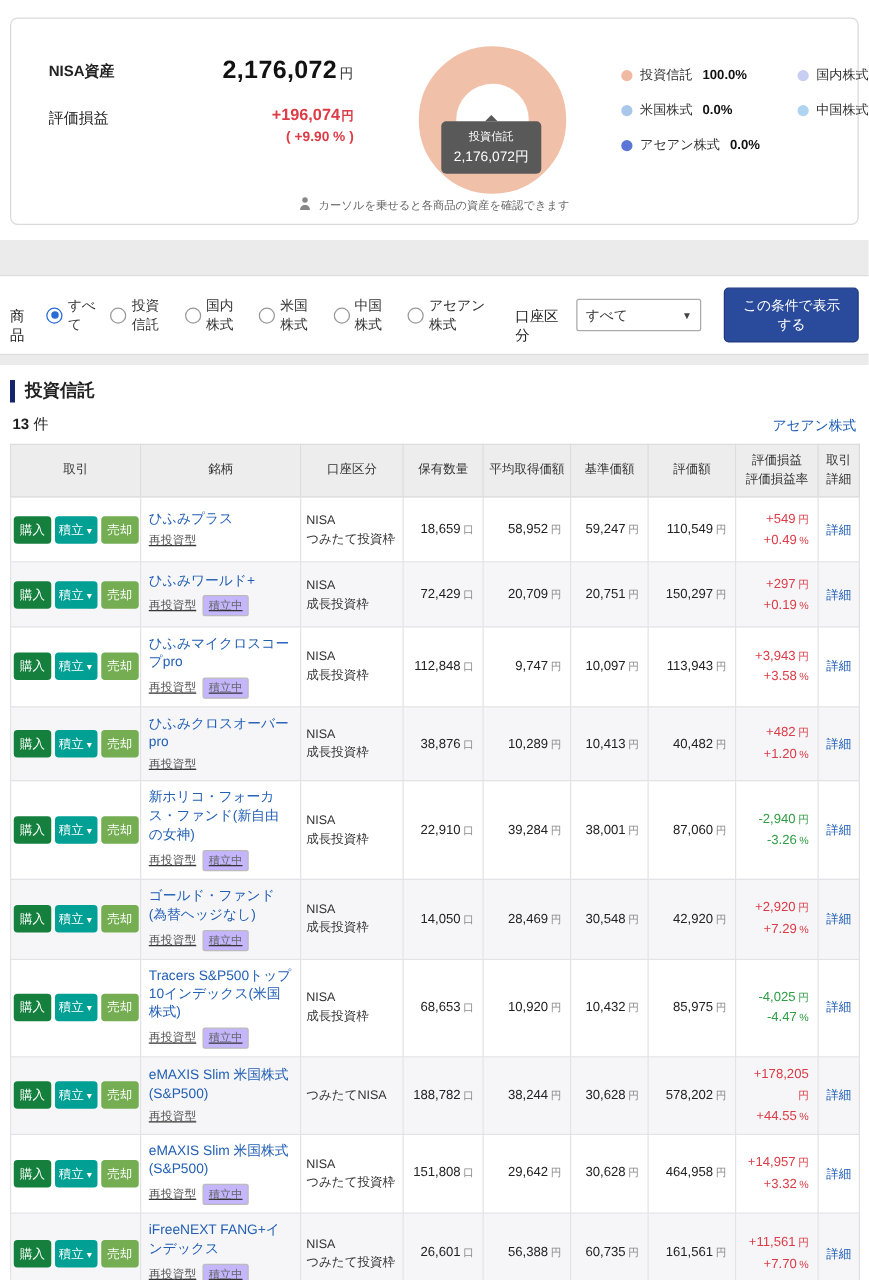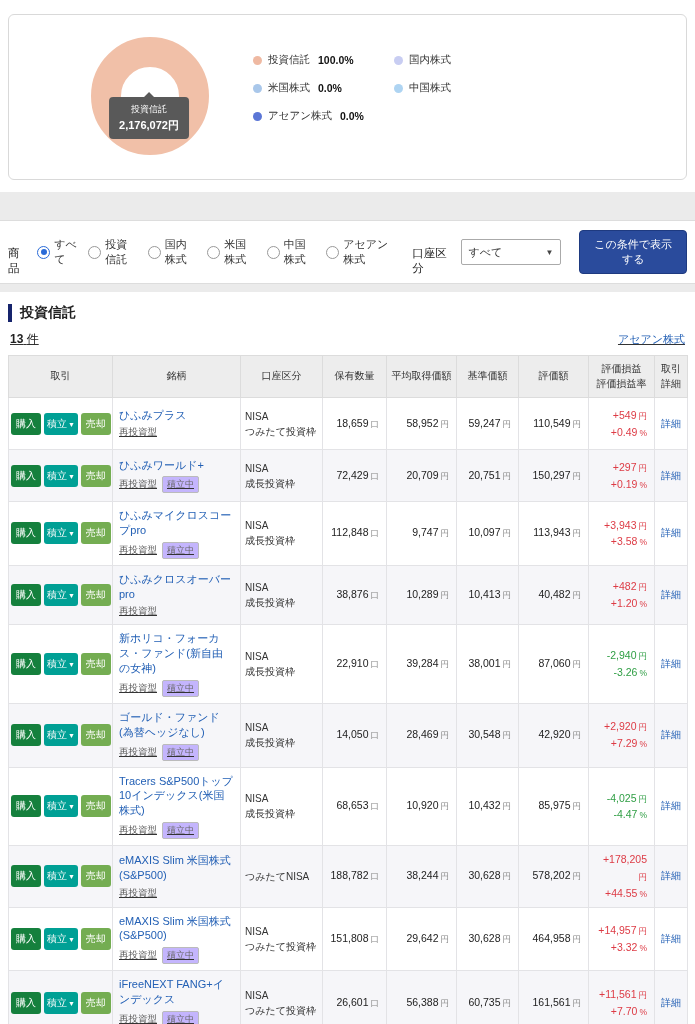--- a/index.html
+++ b/index.html
@@ -20,21 +20,21 @@
   .val.pl .unit-s { font-size:10px; margin-left:1px; }
   .pl-rate { font-size:11px; font-weight:bold; }
 
   .donut-wrap { position:relative; width:124px; height:124px; margin-left:52px; flex:0 0 auto; }
   .donut { width:118px; height:118px; border-radius:50%; border:30px solid #f1c0a8; }
   .donut-tooltip { position:absolute; left:50%; top:60px; transform:translateX(-55%);
     background:#595959; color:#fff; border-radius:4px; padding:6px 10px; text-align:center; white-space:nowrap; }
   .donut-tooltip::before { content:""; position:absolute; top:-5px; left:50%; margin-left:-5px;
     border-left:5px solid transparent; border-right:5px solid transparent; border-bottom:5px solid #595959; }
   .tt-label { font-size:9px; }
-  .tt-value { font-size:11px; font-weight:bold; margin-top:2px; }
+  .tt-value { font-size:11px; font-weight:normal; margin-top:2px; }
 
   .legend { display:grid; grid-template-rows:repeat(3,auto); grid-auto-flow:column;
     column-gap:30px; row-gap:14px; margin:16px 0 0 38px; }
   .legend-item { display:flex; align-items:center; font-size:10.5px; white-space:nowrap; }
   .dot { width:9px; height:9px; border-radius:50%; display:inline-block; margin-right:6px; flex:0 0 auto; }
   .legend-label { color:#333; margin-right:8px; }
   .legend-value { font-weight:bold; color:#111; }
 
   .hint { position:absolute; left:0; right:0; bottom:8px; text-align:center; font-size:9px; color:#666; }
   .hint svg { vertical-align:-2px; margin-right:3px; }
@@ -59,21 +59,21 @@
   .select { width:118px; height:26px; border:1px solid #aaa; border-radius:2px; background:#fff;
     display:flex; align-items:center; justify-content:space-between; padding:0 7px; font-size:11px; cursor:pointer; }
   .caret { font-size:8px; color:#444; }
   .submit-btn { margin-left:10px; background:#2a4b9c; color:#fff; border:1px solid #1e3a80;
     border-radius:4px; font-size:11px; padding:6px 11px; cursor:pointer;
     font-family:"Liberation Sans","DejaVu Sans",sans-serif; }
 
   
   .main { background:#fff; padding:12px 8px 0; }
   .section-title { font-size:14px; font-weight:bold; color:#222; border-left:4px solid #16246c; padding-left:8px; }
-  .section-meta { display:flex; justify-content:space-between; align-items:center; margin:9px 2px 7px;text-decoration:underline; }
+  .section-meta { display:flex; justify-content:space-between; align-items:flex-end; margin:9px 2px 7px; }
   .count { font-size:12px; color:#222; }
   .count-num { font-weight:bold; }
   .tsumitate-link { color:#2360b5; font-size:11px; text-decoration:none; cursor:pointer; }
 
   table { width:100%; border-collapse:collapse; table-layout:fixed; border:1px solid #d8d8d8; }
   th { background:#ededed; border:1px solid #dcdcdc; font-weight:normal; font-size:10px; color:#333;
     padding:6px 2px; text-align:center; line-height:1.45; }
   td { border:1px solid #e3e3e6; padding:5px 4px; vertical-align:middle; font-size:10.5px; }
   tbody tr { height:52px; }
   tbody tr:nth-child(even) { background:#f6f6f9; }
@@ -100,20 +100,29 @@
   .c-pl.neg { color:#2f9e44; }
   .c-pl .unit { color:inherit; }
   .c-detail { text-align:center; }
   .c-detail a { color:#2360b5; font-size:10px; cursor:pointer; text-decoration:none; }
 </style>
 </head>
 <body>
 
 <section class="summary-card">
   <div class="summary-grid">
+    <div class="sum-left">
+      <div class="lbl strong">NISA資産</div>
+      <div class="val total"><span>2,176,072</span><span class="unit">円</span></div>
+      <div class="lbl">評価損益</div>
+      <div class="val pl">
+        <span>+196,074</span><span class="unit-s">円</span>
+        <div class="pl-rate">( +9.90 % )</div>
+      </div>
+    </div>
     <div class="donut-wrap">
       <div class="donut"></div>
       <div class="donut-tooltip">
         <div class="tt-label">投資信託</div>
         <div class="tt-value">2,176,072円</div>
       </div>
     </div>
     <div class="legend">
   <div class="legend-item">
     <span class="dot" style="background: rgb(239, 185, 162);"></span>
@@ -138,20 +147,27 @@
     <span class="legend-label">国内株式</span>
 
   </div>
 
   <div class="legend-item">
     <span class="dot" style="background: rgb(174, 212, 242);"></span>
     <span class="legend-label">中国株式</span>
 
   </div>
 </div>
+  </div>
+  <div class="hint">
+    <svg width="10" height="12" viewBox="0 0 10 12">
+        <circle cx="5" cy="3" r="2.2" fill="#888"></circle>
+        <path d="M1 11c0-2.6 1.8-4.1 4-4.1s4 1.5 4 4.1z" fill="#888"></path>
+      </svg>
+    <span>カーソルを乗せると各商品の資産を確認できます</span>
   </div>
 </section>
 
 <div class="band band-1"></div>
 
 <div class="filter-bar">
   <span class="filter-label">商品</span>
   <div class="radio-group">
   <label class="radio-option">
     <span class="radio-circle checked"></span>

